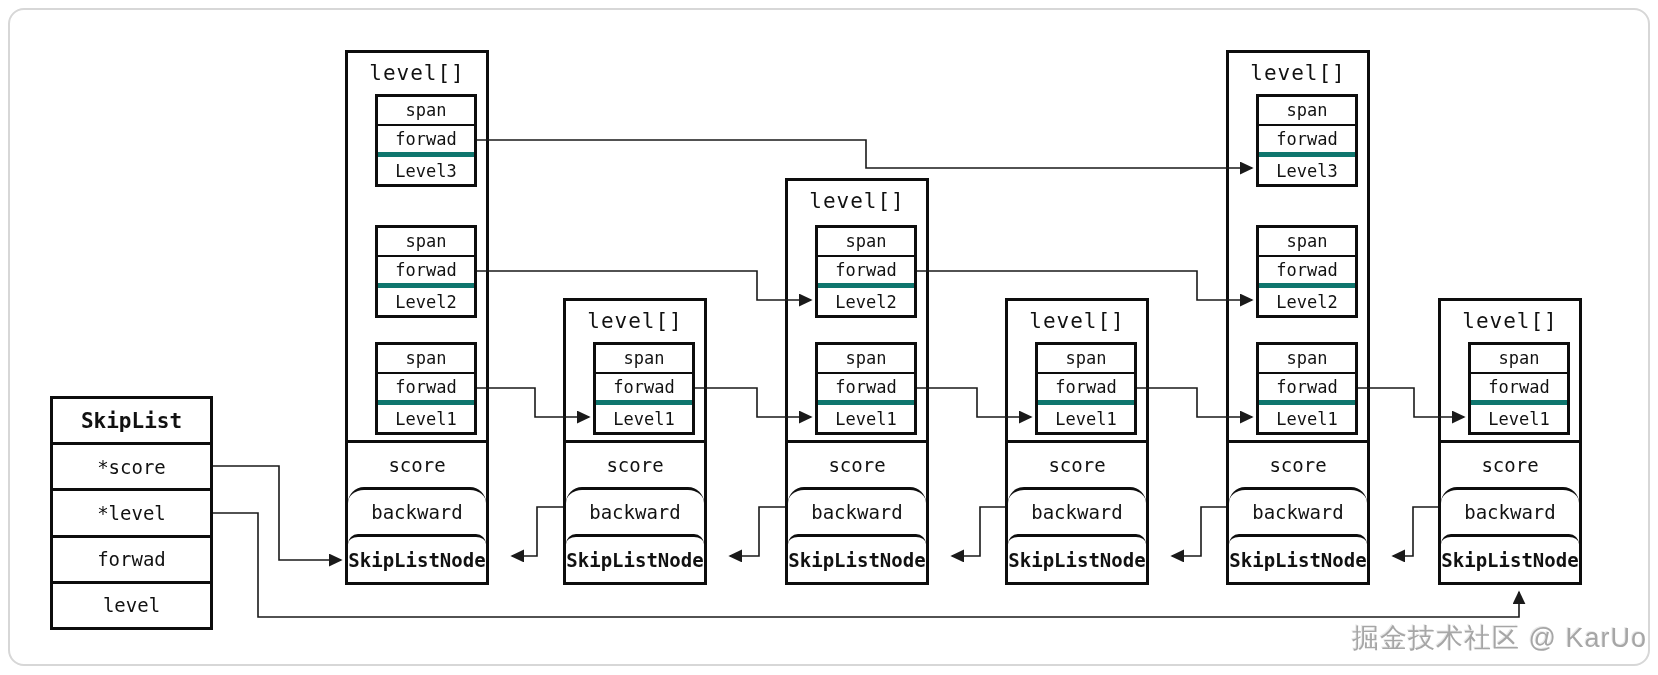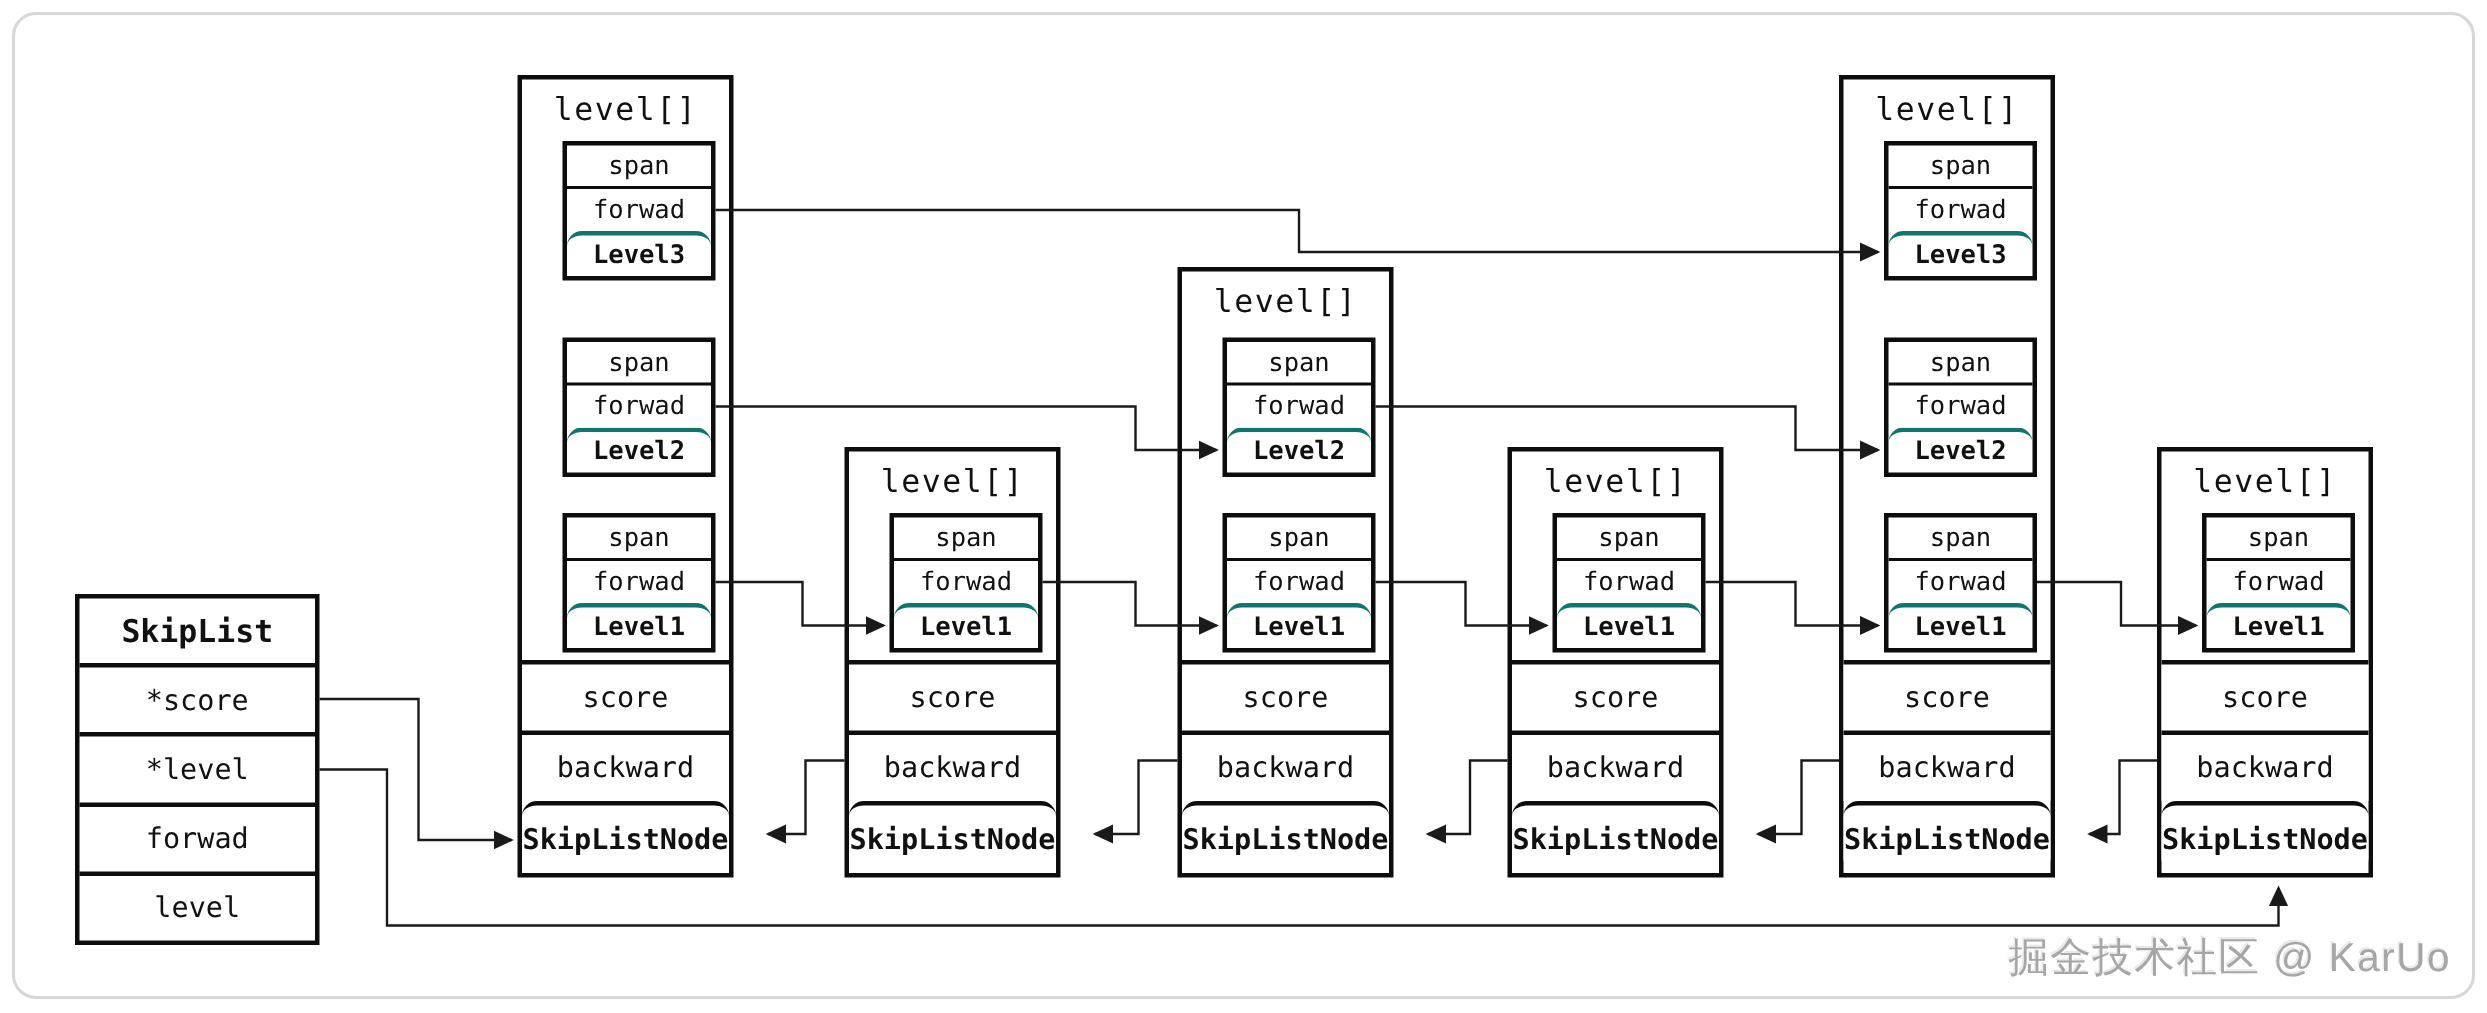--- a/index.html
+++ b/index.html
@@ -39,34 +39,34 @@
     border:3px solid #0d0d0d;background:#fff;display:flex;flex-direction:column;
   }
   .tall .b-l3{top:41px;} .tall .b-l2{top:172px;} .tall .b-l1{top:289px;}
   .mid  .b-l2{top:44px;} .mid  .b-l1{top:161px;}
   .short .b-l1{top:41px;}
   .lvl-block .cell{
     flex:1;display:flex;align-items:center;justify-content:center;
     font-size:17px;border-top:2px solid #0d0d0d;
   }
   .lvl-block .cell:first-child{border-top:none;}
-  .lvl-block .cell.bold{font-weight:bold;border-top:3px solid #0f766e;border-radius:10px;}
+  .lvl-block .cell.bold{font-weight:normal;border-top:5px solid #0f766e;}
   .node .band{
     position:absolute;left:0;right:0;box-sizing:border-box;
     display:flex;align-items:center;justify-content:center;
     font-size:19px;border-top:3px solid #0d0d0d;background:#fff;
   }
   .band.score{bottom:95px;height:47px;}
-  .band.backward{bottom:48px;height:47px;}
+  .band.backward{bottom:48px;height:47px;border-radius:16px;}
   .band.footer{bottom:0;height:48px;font-weight:bold;font-size:19px;border-radius:10px;}
   
   #arrows{position:absolute;left:0;top:0;width:1658px;height:675px;pointer-events:none;}
   
   .watermark{
-    position:absolute;right:24px;top:620px;
+    position:absolute;right:11px;top:620px;
     font-family:"Liberation Sans",sans-serif;font-size:27px;color:#a6a6a6;
     text-shadow:1px 1px 0 #ffffff, -1px -1px 0 #e9e9e9;
     letter-spacing:1px;
     margin-left:19px;
   }
 </style>
 </head>
 <body>
 
 <div id="canvas">

